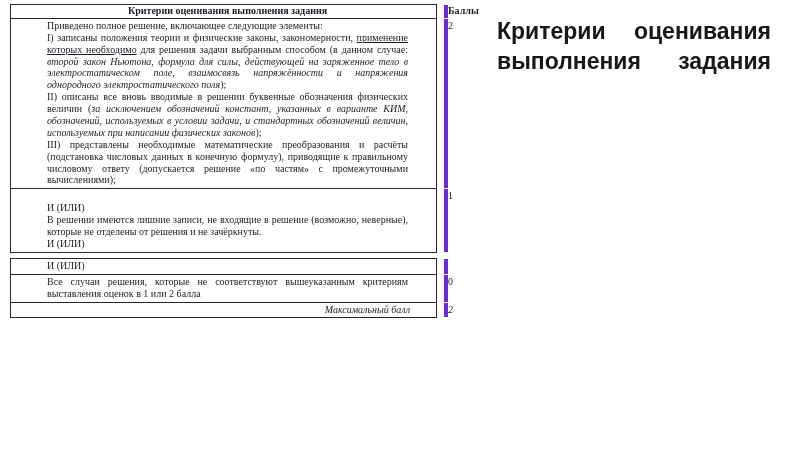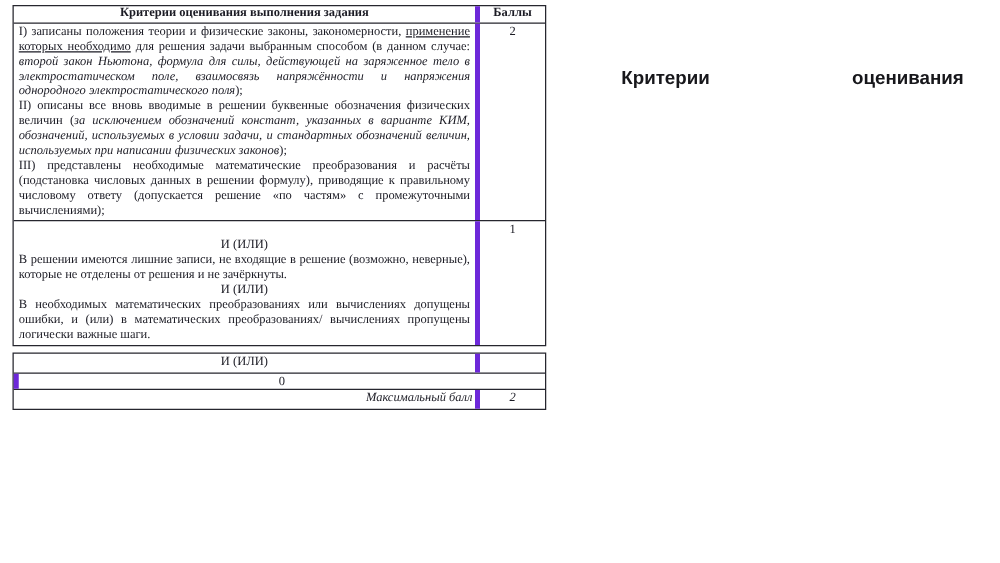--- a/index.html
+++ b/index.html
@@ -12,91 +12,93 @@
     position:absolute;left:10px;top:4px;width:427px;
     color:#1b1b24;font-size:10px;line-height:1.19;
   }
   .tbl{
     border:1px solid #26262e;
     background:#ffffff;
   }
   .tbl2{margin-top:5px;}
   .tr{display:flex;align-items:stretch;}
   .tr + .tr{border-top:1px solid #26262e;}
-  .td{box-sizing:border-box;}
+  .td{box-sizing:border-box;margin-left:32px;}
   .crit{
     width:369px;flex:none;padding:1px 4px 2px 4px;text-align:justify;
   }
   .pts{
     flex:1;border-left:4px solid #6d28d9;text-align:center;padding-top:1px;
   }
   .head .crit,.head .pts{
     font-weight:bold;text-align:center;padding-top:0;padding-bottom:1px;
   }
-  .sep{text-align:center;}
+  .sep{}
   .spacer{height:12px;}
   .u{text-decoration:underline;}
   .i{font-style:italic;font-family:Liberation Serif, serif;}
   .right-italic{text-align:right;font-style:italic;padding-right:2px;}
   .pts-italic{font-style:italic;}
   .side-heading{
-    position:absolute;left:497px;top:48px;width:274px;
+    position:absolute;left:497px;top:16px;width:274px;
     font-family:"Liberation Sans", sans-serif;
-    font-weight:700;font-size:15px;line-height:30px;color:#17171b;
+    font-weight:700;font-size:23px;line-height:30px;color:#17171b;
     text-align:justify;
   }
   .side-heading .line{text-align:justify;text-align-last:justify;}
 </style>
 </head>
 <body>
 
 <div class="table-wrap">
 
   <div class="tbl">
     <div class="tr head">
       <div class="td crit">Критерии оценивания выполнения задания</div>
       <div class="td pts">Баллы</div>
     </div>
 
     <div class="tr">
       <div class="td crit">
+        <div>Приведено полное решение, включающее следующие элементы:</div>
         <div><span>I) записаны положения теории и физические законы, закономерности, </span><span class="u">применение которых необходимо</span><span> для решения задачи выбранным способом (в данном случае: </span><span class="i">второй закон Ньютона, формула для силы, действующей на заряженное тело в электростатическом поле, взаимосвязь напряжённости и напряжения однородного электростатического поля</span><span>);</span></div>
         <div><span>II) описаны все вновь вводимые в решении буквенные обозначения физических величин (</span><span class="i">за исключением обозначений констант, указанных в варианте КИМ, обозначений, используемых в условии задачи, и стандартных обозначений величин, используемых при написании физических законов</span><span>);</span></div>
-        <div>III) представлены необходимые математические преобразования и расчёты (подстановка числовых данных в решении формулу), приводящие к правильному числовому ответу (допускается решение «по частям» с промежуточными вычислениями);</div>
+        <div>III) представлены необходимые математические преобразования и расчёты (подстановка числовых данных в конечную формулу), приводящие к правильному числовому ответу (допускается решение «по частям» с промежуточными вычислениями);</div>
       </div>
       <div class="td pts">2</div>
     </div>
 
     <div class="tr">
       <div class="td crit">
         <div class="spacer"></div>
         <div class="sep">И (ИЛИ)</div>
         <div>В решении имеются лишние записи, не входящие в решение (возможно, неверные), которые не отделены от решения и не зачёркнуты.</div>
         <div class="sep">И (ИЛИ)</div>
-        <div>В необходимых математических преобразованиях или вычислениях допущены ошибки, и (или) в математических преобразованиях/ вычислениях пропущены логически важные шаги.</div>
       </div>
       <div class="td pts">1</div>
     </div>
   </div>
 
   <div class="tbl tbl2">
     <div class="tr">
       <div class="td crit">
         <div class="sep">И (ИЛИ)</div>
       </div>
       <div class="td pts"></div>
     </div>
 
     <div class="tr">
+      <div class="td crit">Все случаи решения, которые не соответствуют вышеуказанным критериям выставления оценок в 1 или 2 балла</div>
       <div class="td pts">0</div>
     </div>
 
     <div class="tr">
       <div class="td crit right-italic">Максимальный балл</div>
       <div class="td pts pts-italic">2</div>
     </div>
   </div>
 
 </div>
 
 <div class="side-heading">
   <div class="line">Критерии оценивания</div>
+  <div class="line">выполнения задания</div>
 </div>
 
 </body></html>

